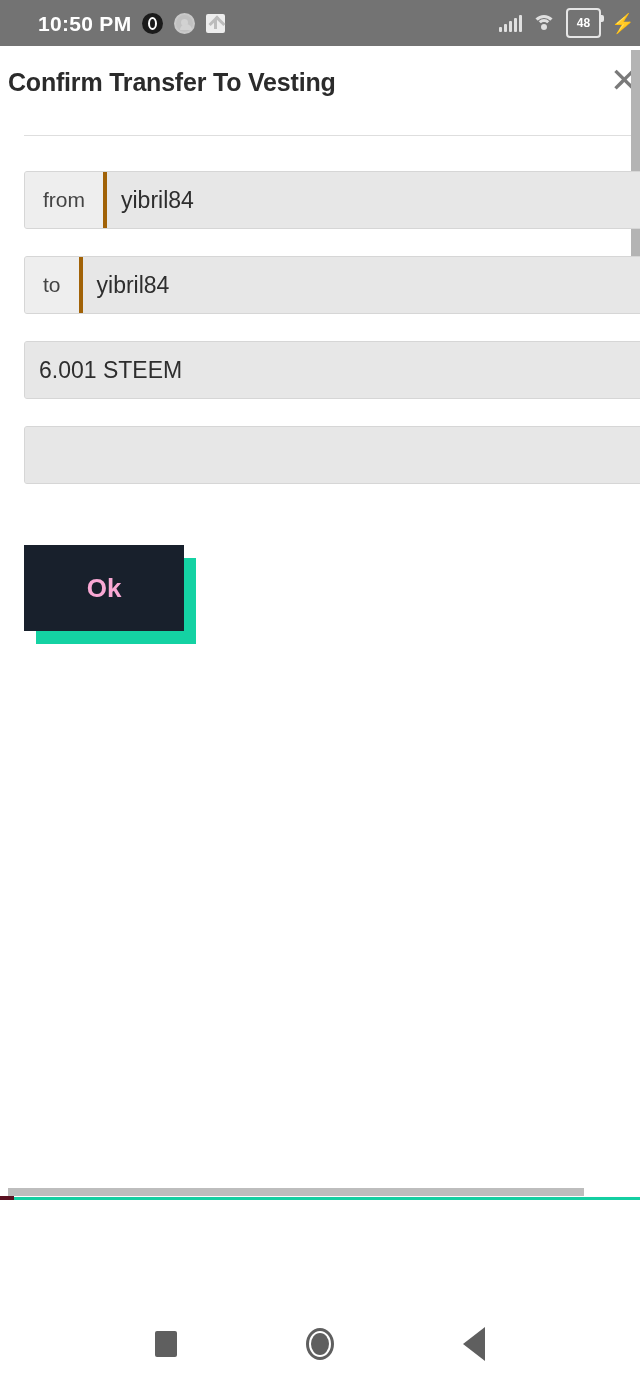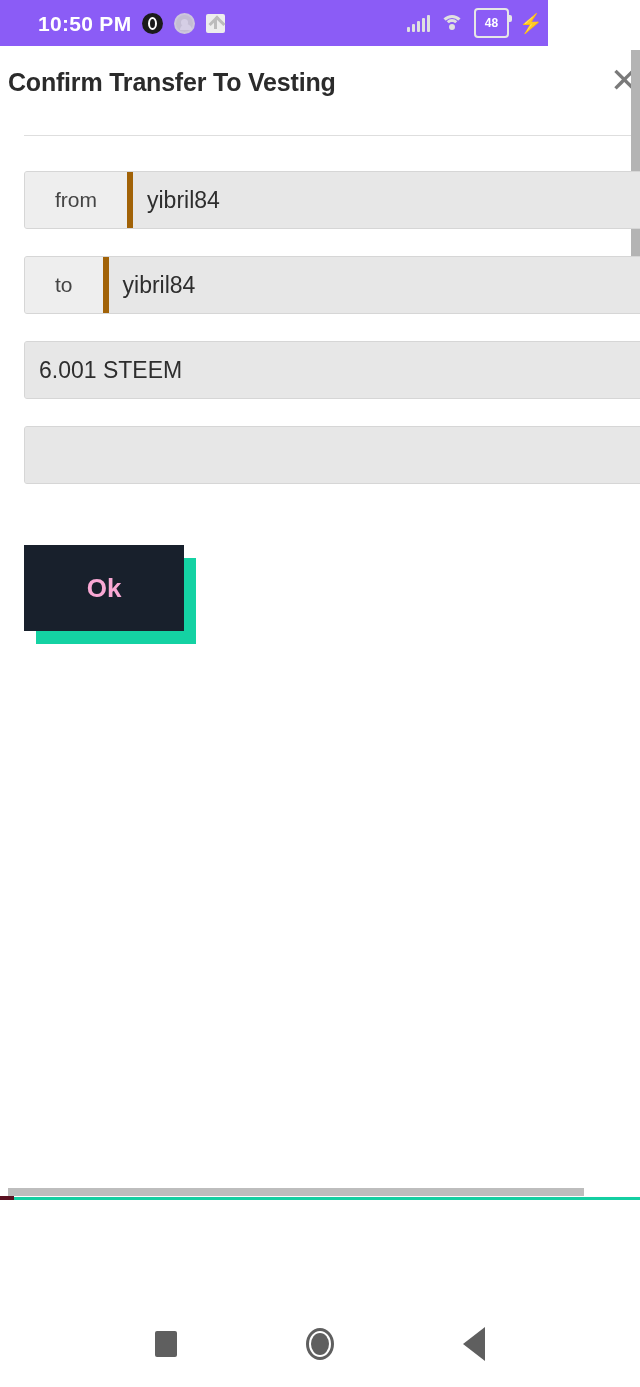--- a/index.html
+++ b/index.html
@@ -14,22 +14,22 @@
     position: relative;
     width: 640px;
     height: 1387px;
     background: #ffffff;
   }
 
   
   #status-bar {
     position: absolute;
     top: 0; left: 0;
-    width: 548px; height: 46px;
-    background: #8b5cf6;
+    width: 640px; height: 46px;
+    background: #737373;
     display: flex;
     align-items: center;
     justify-content: space-between;
     padding: 0 16px 0 38px;
   }
   .sb-left { display: flex; align-items: center; gap: 11px; }
   .sb-right { display: flex; align-items: center; gap: 10px; }
   #status-time {
     color: #ffffff;
     font-size: 21px;
@@ -245,24 +245,24 @@
     border: 1px solid #d6d6d6;
     border-radius: 3px;
     background: #e7e7e7;
     overflow: hidden;
   }
   .row-label {
     display: flex;
     align-items: center;
     justify-content: center;
     background: #eeeeee;
-    border-right: 6px solid #a16207;
+    border-right: 4px solid #a16207;
     color: #444444;
     font-size: 21px;
-    padding: 0 30px;
+    padding: 0 18px;
     white-space: nowrap;
   }
   .row-value {
     flex: 1;
     display: flex;
     align-items: center;
     background: #e7e7e7;
     color: #2e2e2e;
     font-size: 23px;
     padding: 0 14px;

